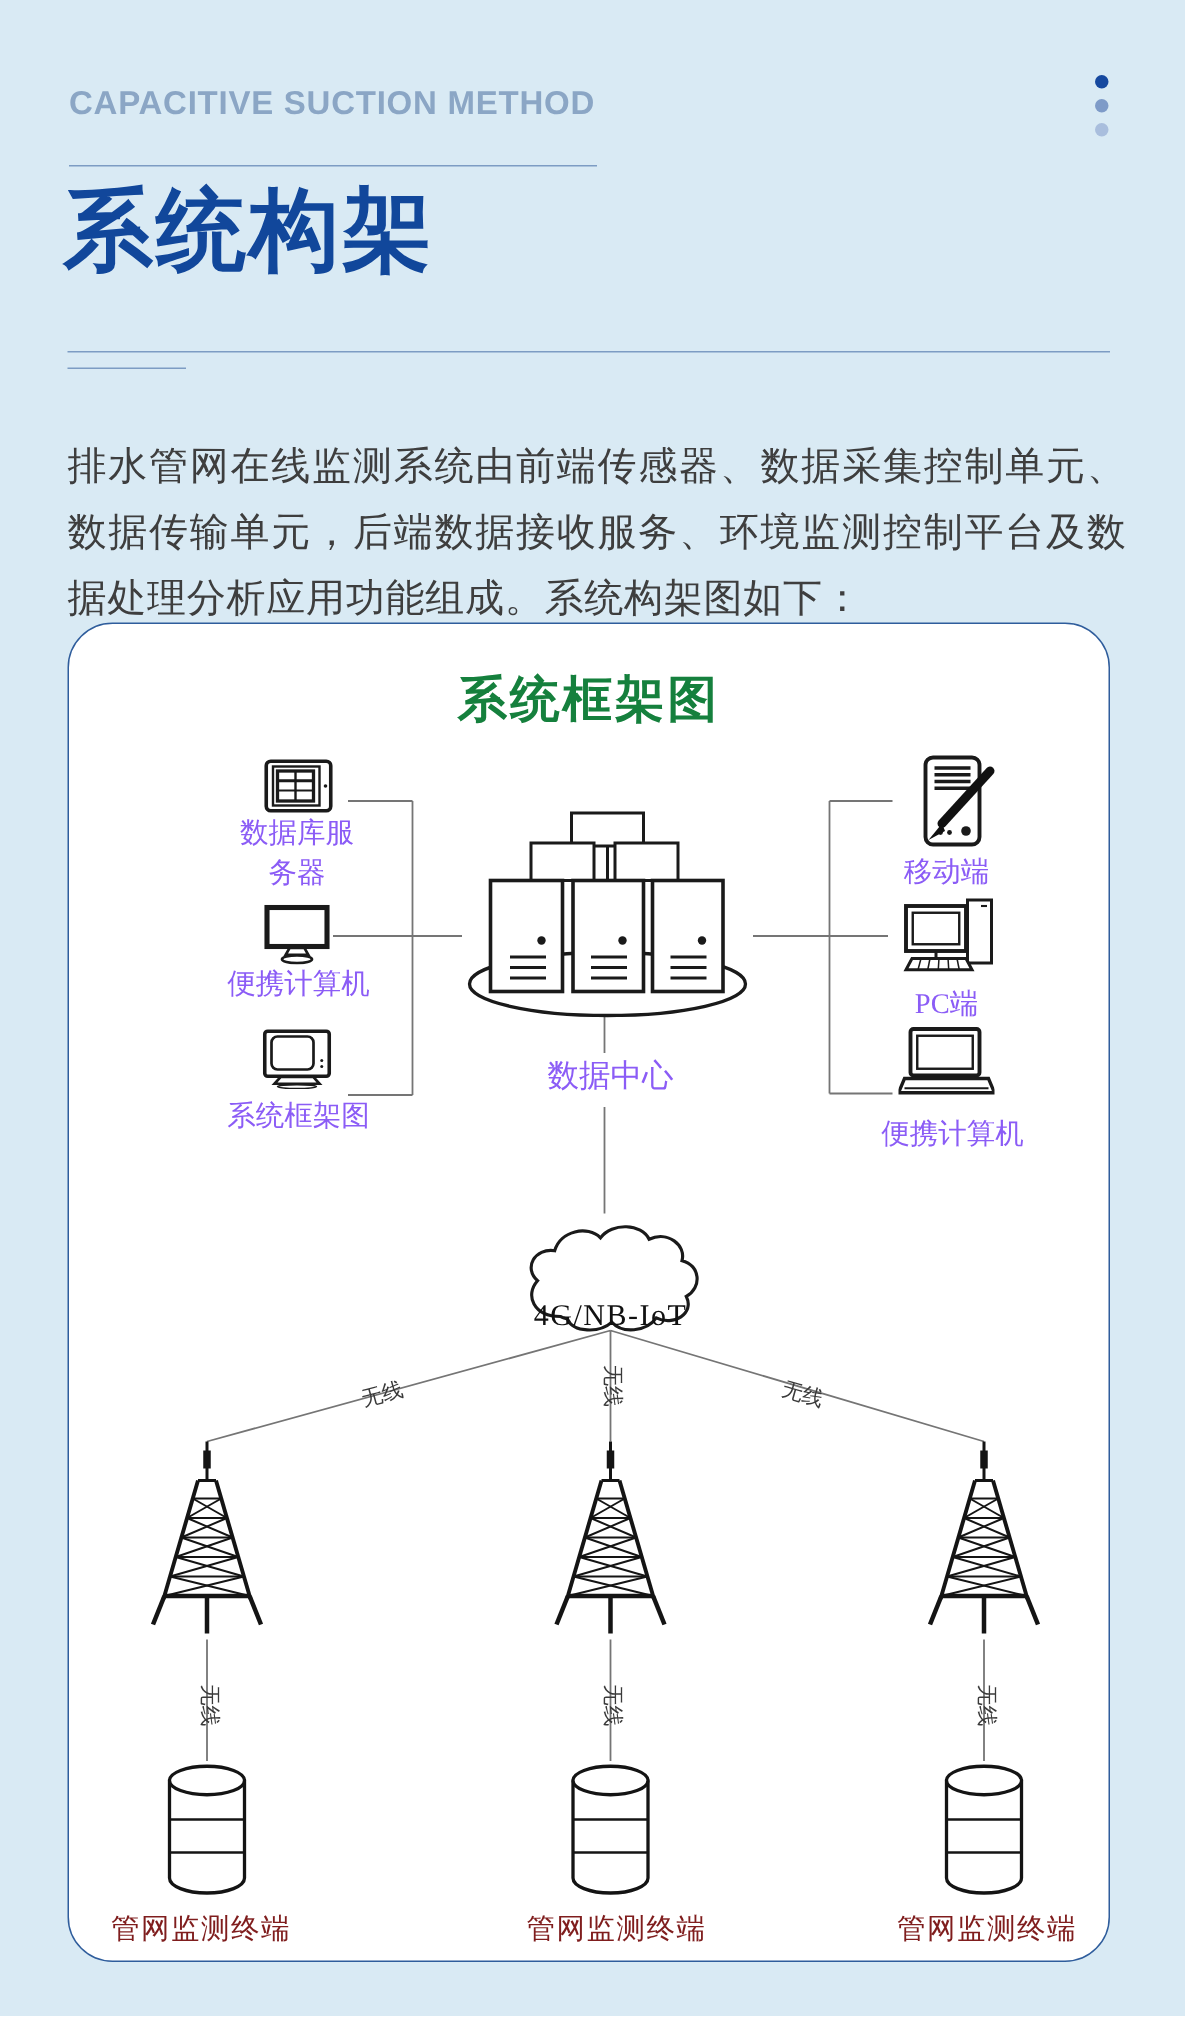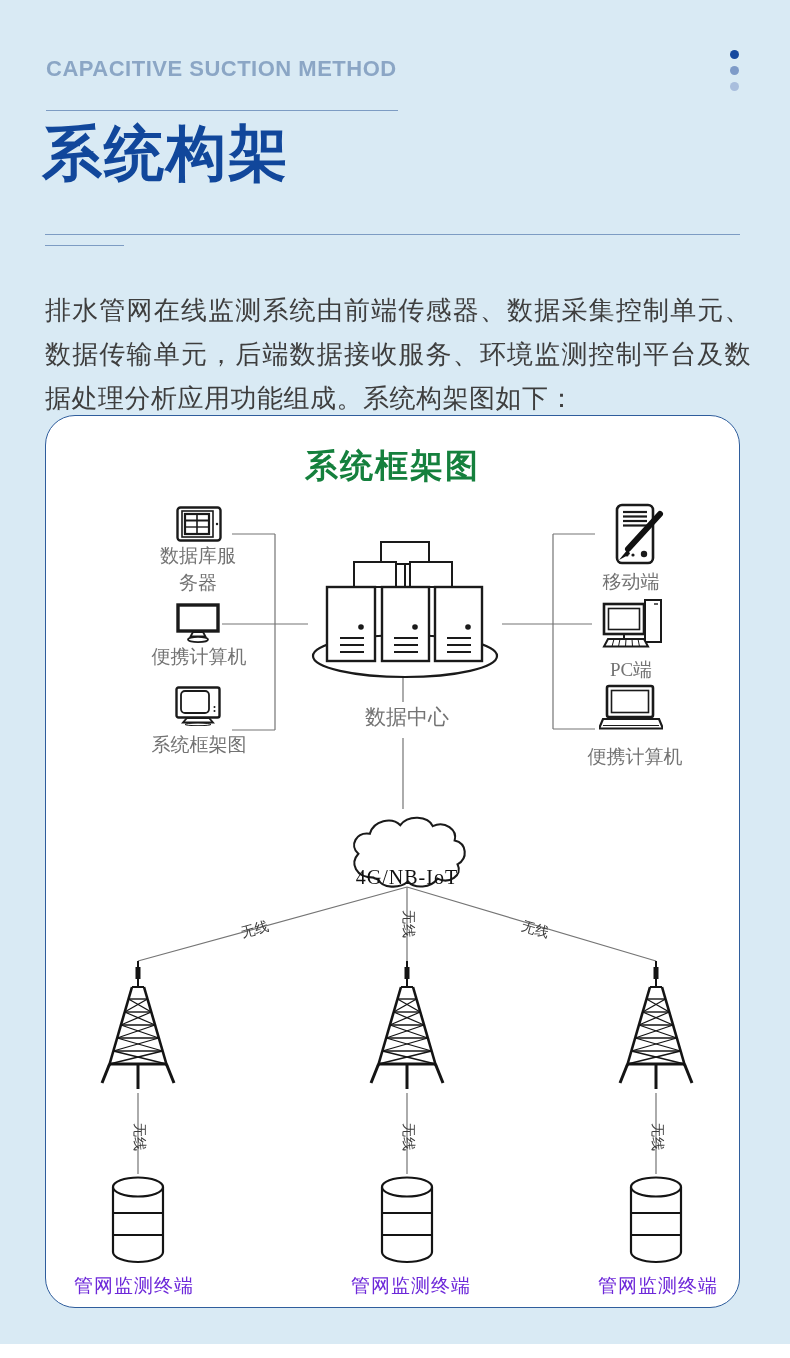--- a/index.html
+++ b/index.html
@@ -37,27 +37,27 @@
   }
   .panel-title{
     position:absolute; left:0; top:28px; width:100%;
     text-align:center; font-size:33px; font-weight:600; color:#15803d;
     letter-spacing:2px;
   }
   .abs{position:absolute;}
   .lbl{
     position:absolute; text-align:center;
     font-family:"Liberation Serif","DejaVu Serif",serif;
-    font-size:19px; color:#737373; line-height:27px; white-space:pre-line;
+    font-size:19px; color:#8b5cf6; line-height:27px; white-space:pre-line;
   }
   .lbl-lg{font-size:21px;}
   .lbl-black{
     position:absolute; text-align:center;
     font-family:"Liberation Serif","DejaVu Serif",serif;
-    font-size:19px; color:#6d28d9; letter-spacing:1px;
+    font-size:19px; color:#7f1d1d; letter-spacing:1px;
   }
   .cloud-label{
     position:absolute; text-align:center;
     font-family:"Liberation Serif","DejaVu Serif",serif;
     font-size:20px; color:#111; letter-spacing:1px;
   }
   .wireless{
     position:absolute; width:30px; text-align:center;
     font-family:"Liberation Serif","DejaVu Serif",serif;
     font-size:14px; color:#3a3a3a;

